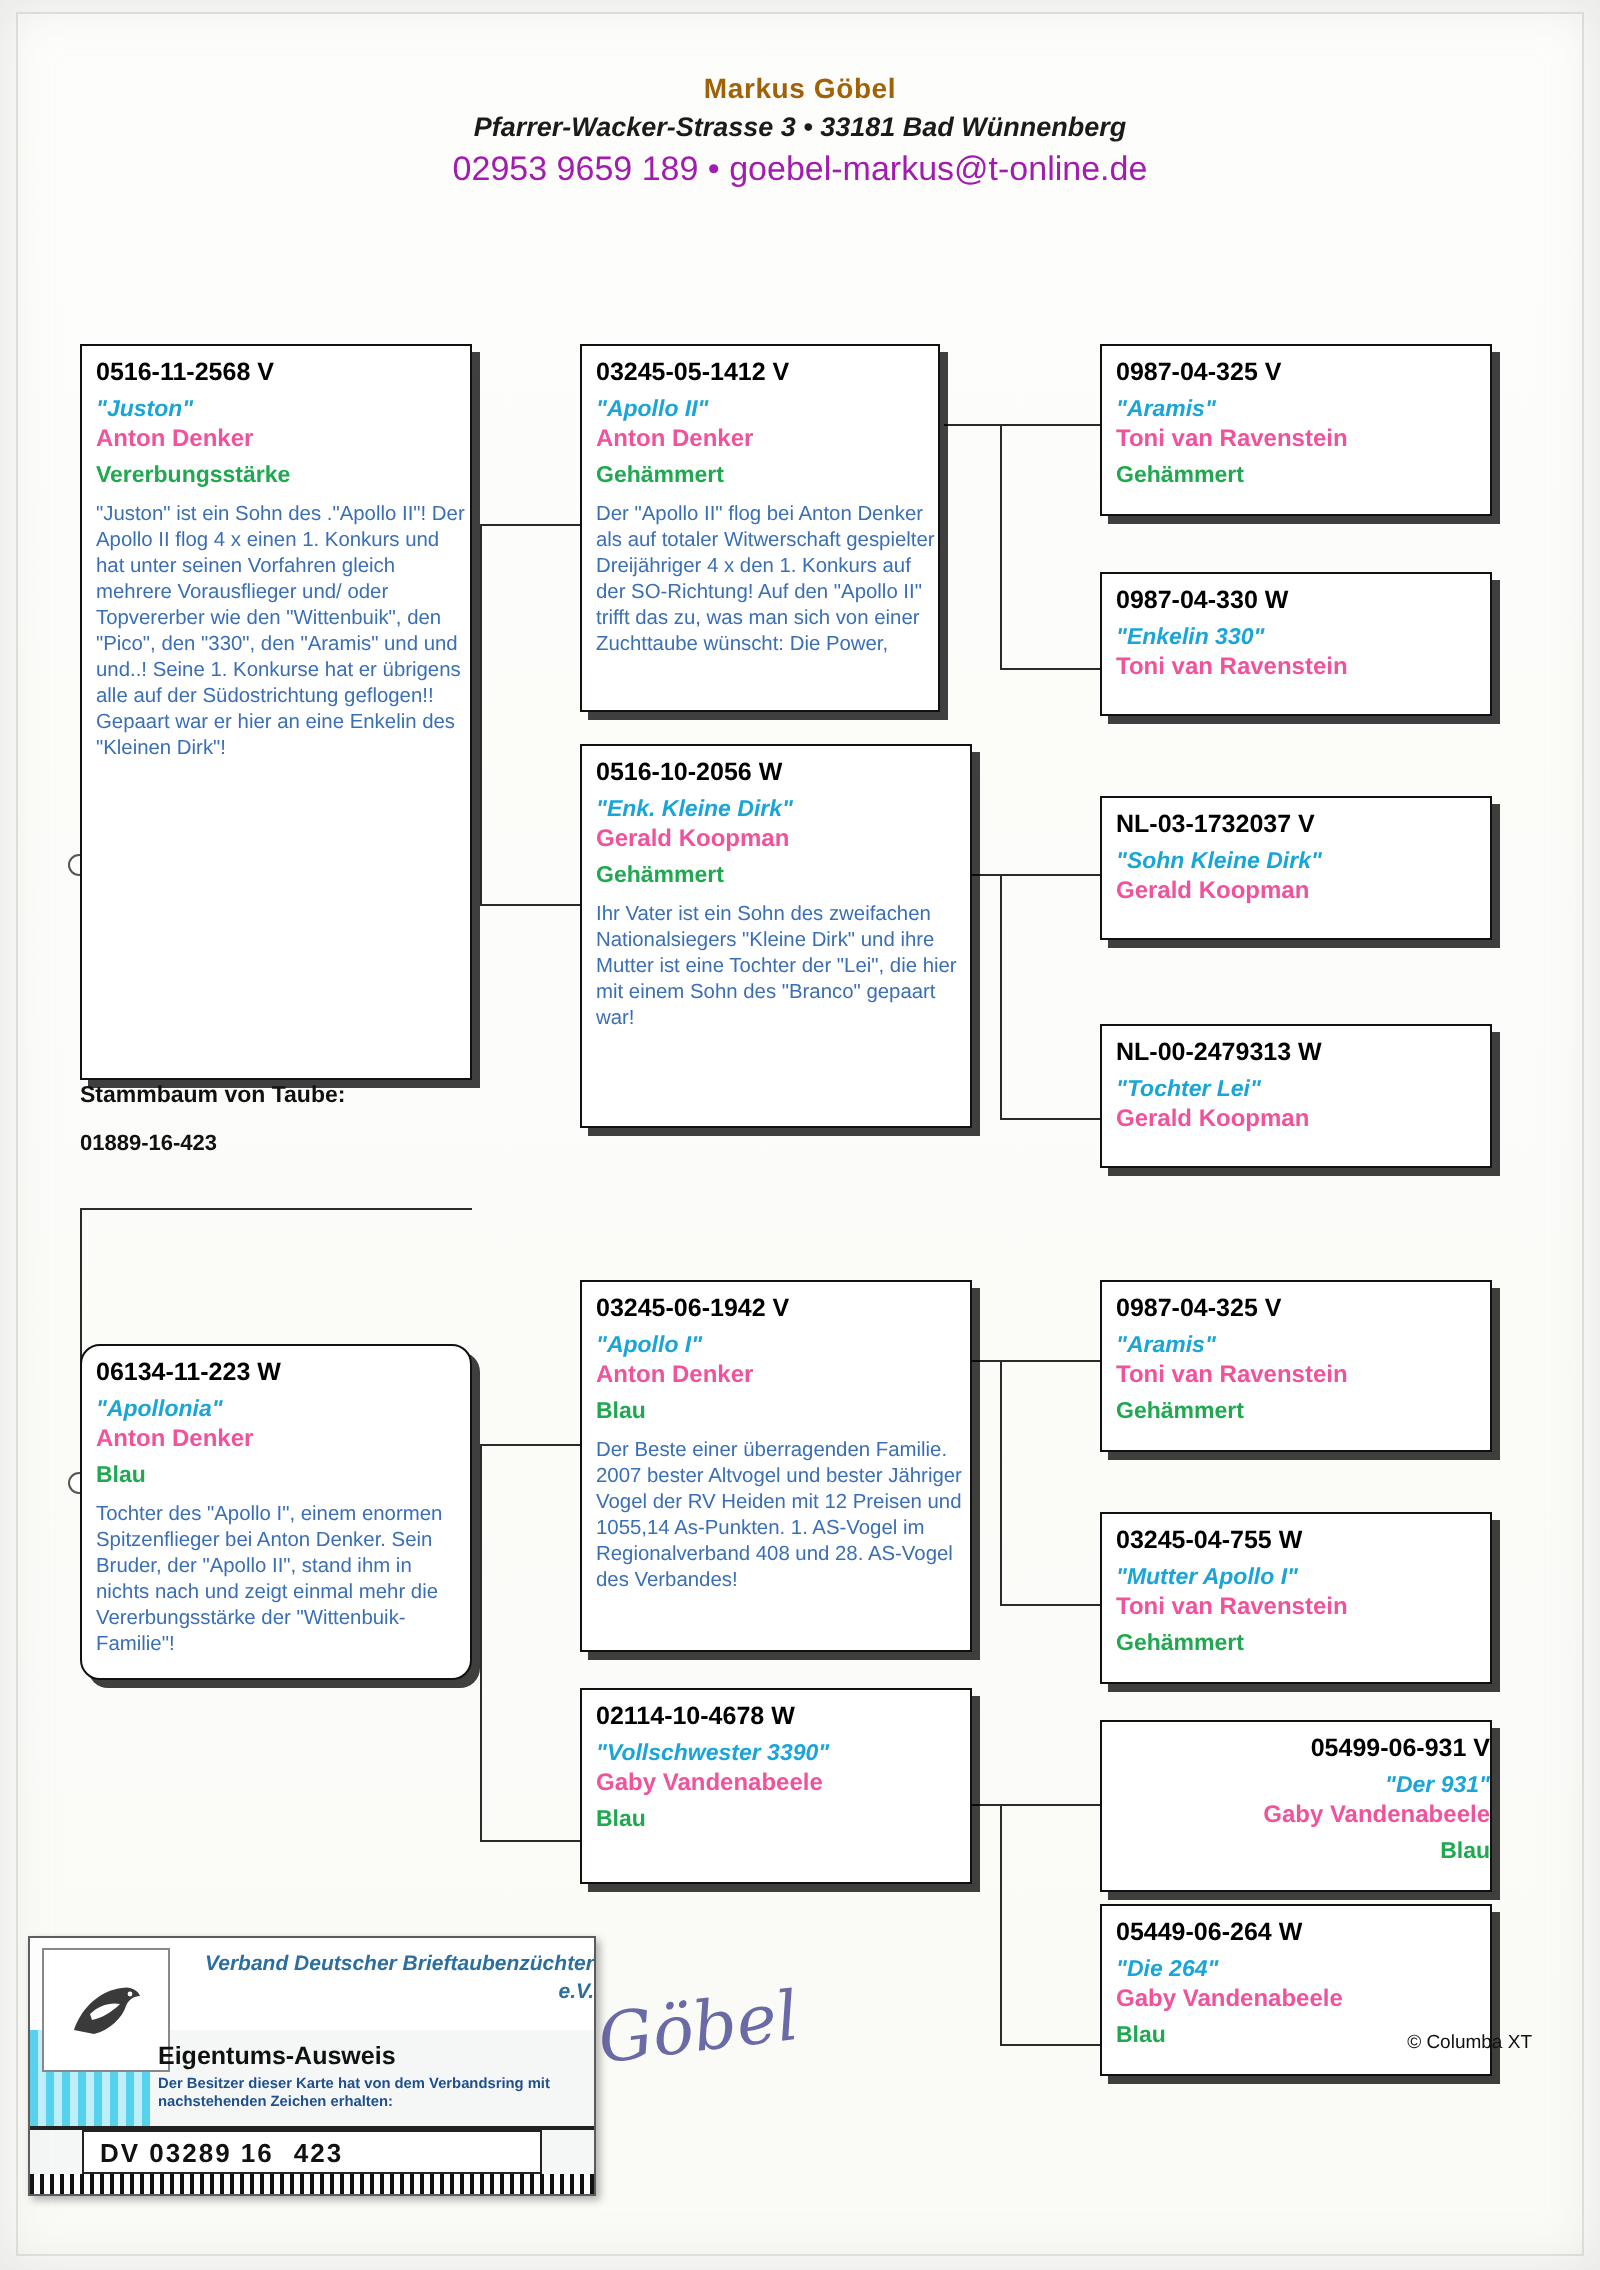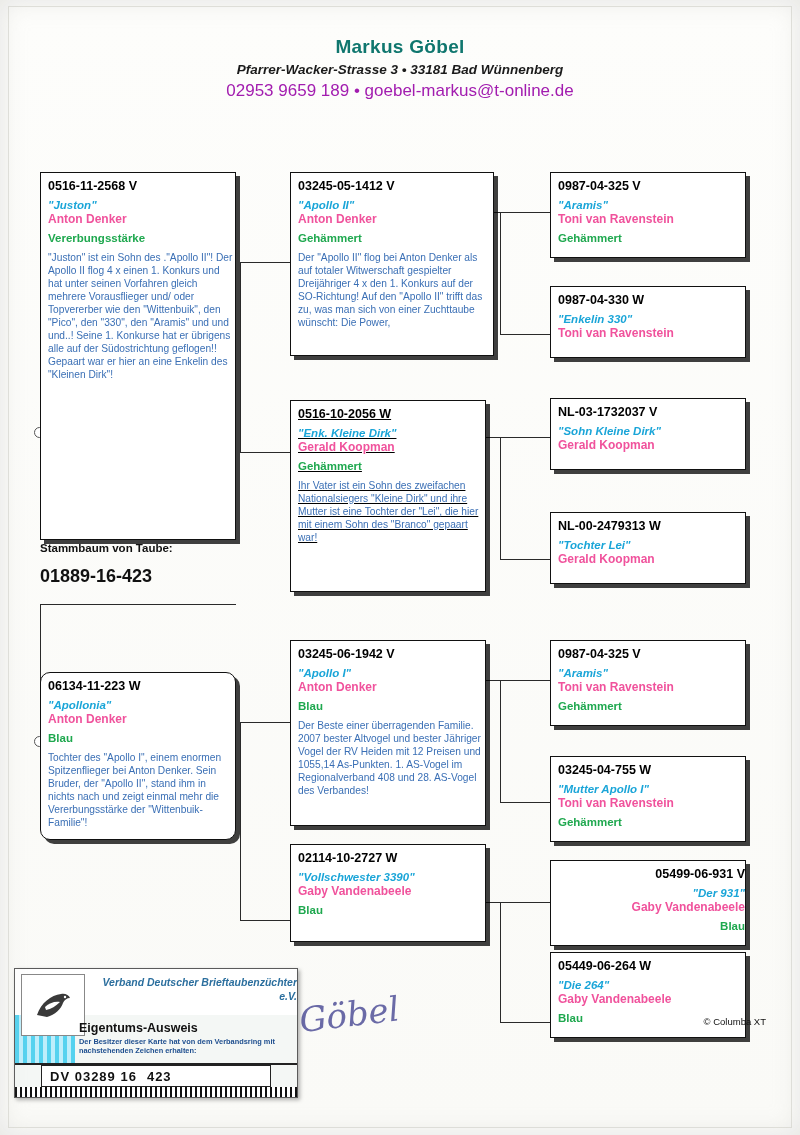--- a/index.html
+++ b/index.html
@@ -18,21 +18,21 @@
   }
   .scan-shadow{
     position:absolute;left:0;top:0;width:800px;height:1135px;
     box-shadow:inset 0 0 26px rgba(190,190,185,.35);
     pointer-events:none;
   }
 
   
   .header{position:absolute;left:0;top:36px;width:800px;text-align:center;}
   .h-name{
-    font-size:19px;font-weight:bold;color:#0f766e;letter-spacing:.3px;
+    font-size:14px;font-weight:bold;color:#a16207;letter-spacing:.3px;
   }
   .h-addr{
     margin-top:4px;font-size:13.5px;font-style:italic;font-weight:bold;color:#1b1b1b;
   }
   .h-contact{
     margin-top:4px;font-size:17px;font-weight:normal;color:#a21caf;
   }
 
   
   .box{
@@ -70,21 +70,21 @@
   .bullet{
     position:absolute;width:9px;height:9px;border-radius:50%;
     border:1.3px solid #555;background:#fff;
   }
 
   
   .stamm{
     position:absolute;left:40px;top:542px;width:196px;
   }
   .stamm .lbl{font-size:11.5px;font-weight:bold;color:#111;}
-  .stamm .num{font-size:18px;font-weight:bold;color:#111;margin-top:12px;}
+  .stamm .num{font-size:11px;font-weight:bold;color:#111;margin-top:12px;}
 
   
   .copyright{
     position:absolute;right:34px;top:1016px;font-size:9.5px;color:#111;
   }
 
   
   .signature{
     position:absolute;left:300px;top:990px;width:170px;height:60px;
     color:#3a3a8c;
@@ -208,46 +208,46 @@
   <div class="breeder">Anton Denker</div>
   <div class="color">Blau</div>
   <div class="note">Tochter des "Apollo I", einem enormen Spitzenflieger bei Anton Denker. Sein Bruder, der "Apollo II", stand ihm in nichts nach und zeigt einmal mehr die Vererbungsstärke der "Wittenbuik-Familie"!</div>
 </div>
 
 <div class="stamm">
   <div class="lbl">Stammbaum von Taube:</div>
   <div class="num">01889-16-423</div>
 </div>
 
-<div class="box" style="left:290px;top:172px;width:204px;height:184px;">
+<div class="box" style="left:290px;top:172px;width:180px;height:184px;">
   <div class="ring">03245-05-1412 V</div>
   <div class="nick">"Apollo II"</div>
   <div class="breeder">Anton Denker</div>
   <div class="color">Gehämmert</div>
   <div class="note">Der "Apollo II" flog bei Anton Denker als auf totaler Witwerschaft gespielter Dreijähriger 4 x den 1. Konkurs auf der SO-Richtung! Auf den "Apollo II" trifft das zu, was man sich von einer Zuchttaube wünscht: Die Power,</div>
 </div>
 
-<div class="box" style="left:290px;top:400px;width:196px;height:192px;text-decoration:underline;">
+<div class="box" style="left:290px;top:372px;width:196px;height:192px;">
   <div class="ring">0516-10-2056 W</div>
   <div class="nick">"Enk. Kleine Dirk"</div>
   <div class="breeder">Gerald Koopman</div>
   <div class="color">Gehämmert</div>
   <div class="note">Ihr Vater ist ein Sohn des zweifachen Nationalsiegers "Kleine Dirk" und ihre Mutter ist eine Tochter der "Lei", die hier mit einem Sohn des "Branco" gepaart war!</div>
 </div>
 
 <div class="box" style="left:290px;top:640px;width:196px;height:186px;">
   <div class="ring">03245-06-1942 V</div>
   <div class="nick">"Apollo I"</div>
   <div class="breeder">Anton Denker</div>
   <div class="color">Blau</div>
   <div class="note">Der Beste einer überragenden Familie. 2007 bester Altvogel und bester Jähriger Vogel der RV Heiden mit 12 Preisen und 1055,14 As-Punkten. 1. AS-Vogel im Regionalverband 408 und 28. AS-Vogel des Verbandes!</div>
 </div>
 
 <div class="box" style="left:290px;top:844px;width:196px;height:98px;">
-  <div class="ring">02114-10-2727 W</div>
+  <div class="ring">02114-10-4678 W</div>
   <div class="nick">"Vollschwester 3390"</div>
   <div class="breeder">Gaby Vandenabeele</div>
   <div class="color">Blau</div>
 </div>
 
 <div class="box" style="left:550px;top:172px;width:196px;height:86px;">
   <div class="ring">0987-04-325 V</div>
   <div class="nick">"Aramis"</div>
   <div class="breeder">Toni van Ravenstein</div>
   <div class="color">Gehämmert</div>

